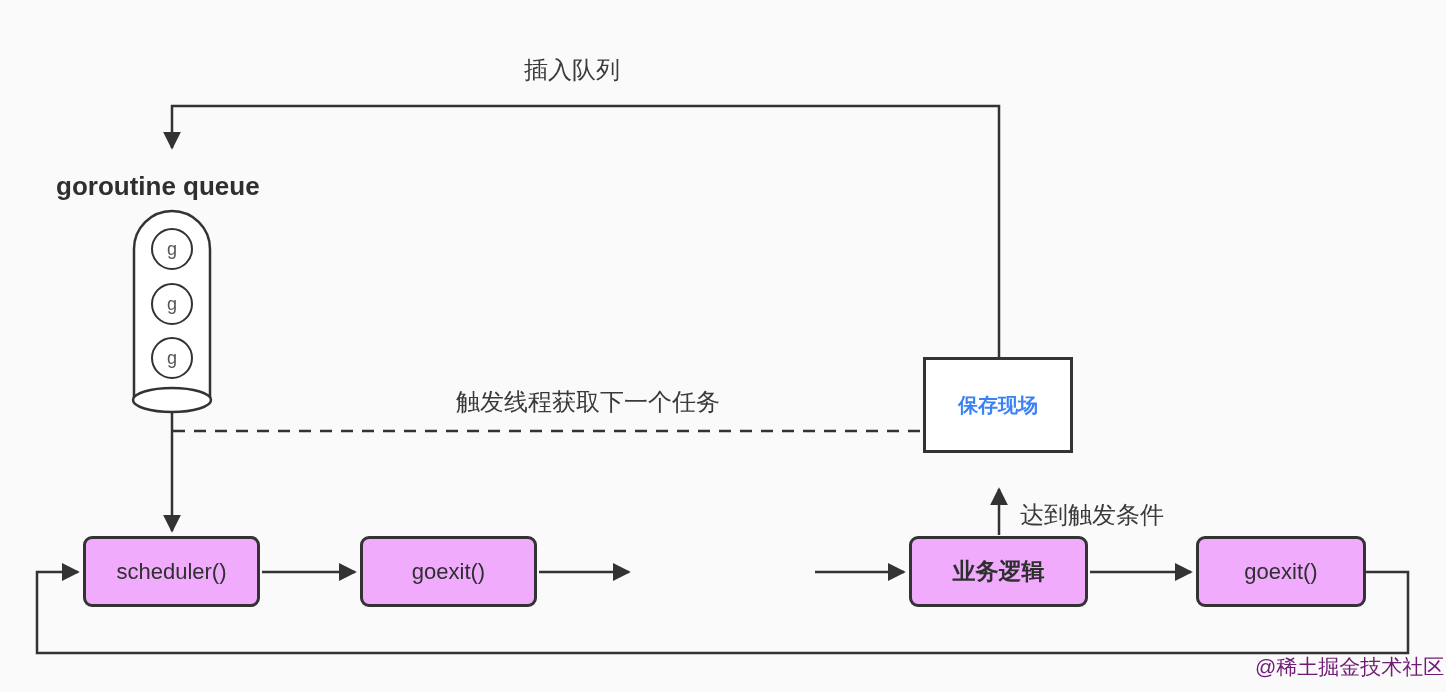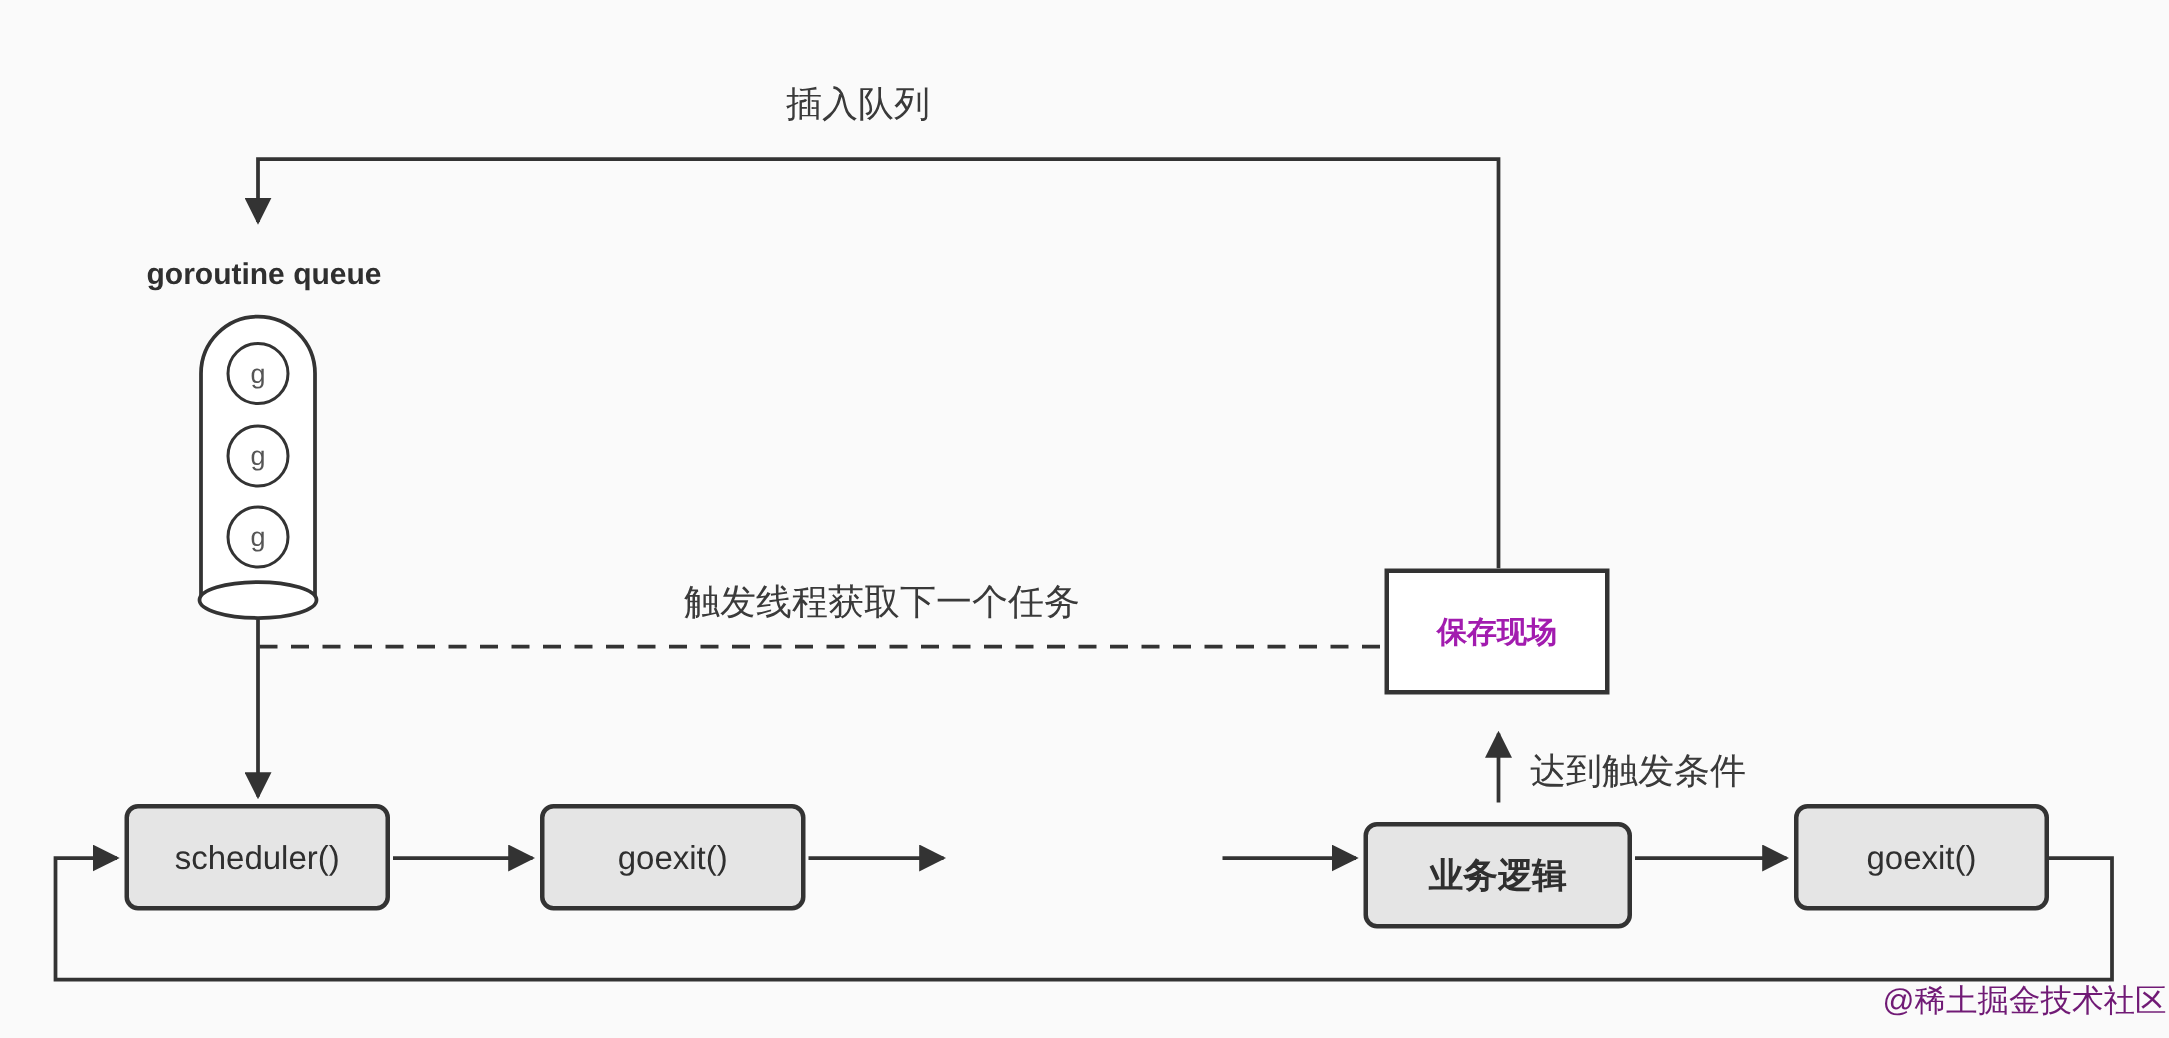--- a/index.html
+++ b/index.html
@@ -60,46 +60,46 @@
     display: flex;
     align-items: center;
     justify-content: center;
     font-size: 18px;
     color: #555;
   }
   .flow-box {
     position: absolute;
     top: 536px;
     height: 71px;
-    background: #e5e5e5;
+    background: #f0abfc;
     border: 3px solid #333;
     border-radius: 9px;
     box-sizing: border-box;
     display: flex;
     align-items: center;
     justify-content: center;
     font-size: 22px;
     color: #2f2f2f;
   }
-  .flow-box.cjk { font-weight: 700; font-size: 23px; margin-top: 12px; }
+  .flow-box.cjk { font-weight: 700; font-size: 23px; }
   .save-box {
     position: absolute;
     left: 923px;
-    top: 379px;
+    top: 357px;
     width: 150px;
-    height: 84px;
+    height: 96px;
     background: #fff;
     border: 3px solid #333;
     box-sizing: border-box;
     display: flex;
     align-items: center;
     justify-content: center;
     font-size: 20px;
     font-weight: 700;
-    color: #a21caf;
+    color: #3b82f6;
   }
   .watermark {
     position: absolute;
     left: 1255px;
     top: 653px;
     font-size: 21px;
     color: #701a75;
     white-space: nowrap;
   }
 </style>
@@ -129,21 +129,21 @@
     <path class="ln" d="M1090,572 L1191,572" marker-end="url(#arr)"></path>
 
     <path class="ln" d="M1366,572 L1408,572 L1408,653 L37,653 L37,572 L78,572" marker-end="url(#arr)"></path>
 
     <path class="shape" d="M134,249 A38,38 0 0 1 210,249 L210,399 L134,399 Z"></path>
     <ellipse class="shape" cx="172" cy="400" rx="39" ry="12"></ellipse>
   </svg>
 
   <div class="label center" style="left:492px; top:57px; width:160px;">插入队列</div>
 
-  <div class="label queue-title center" style="left:76px; top:172px; width:200px; font-size:20px;">goroutine queue</div>
+  <div class="label queue-title center" style="left:56px; top:172px; width:200px; font-size:26px;">goroutine queue</div>
 
   <div class="label center" style="left:456px; top:389px; width:250px;">触发线程获取下一个任务</div>
 
   <div class="label" style="left:1020px; top:502px;">达到触发条件</div>
 
   <div class="g-circle" style="left:151px; top:228px;">g</div>
   <div class="g-circle" style="left:151px; top:283px;">g</div>
   <div class="g-circle" style="left:151px; top:337px;">g</div>
 
   <div class="save-box">保存现场</div>

